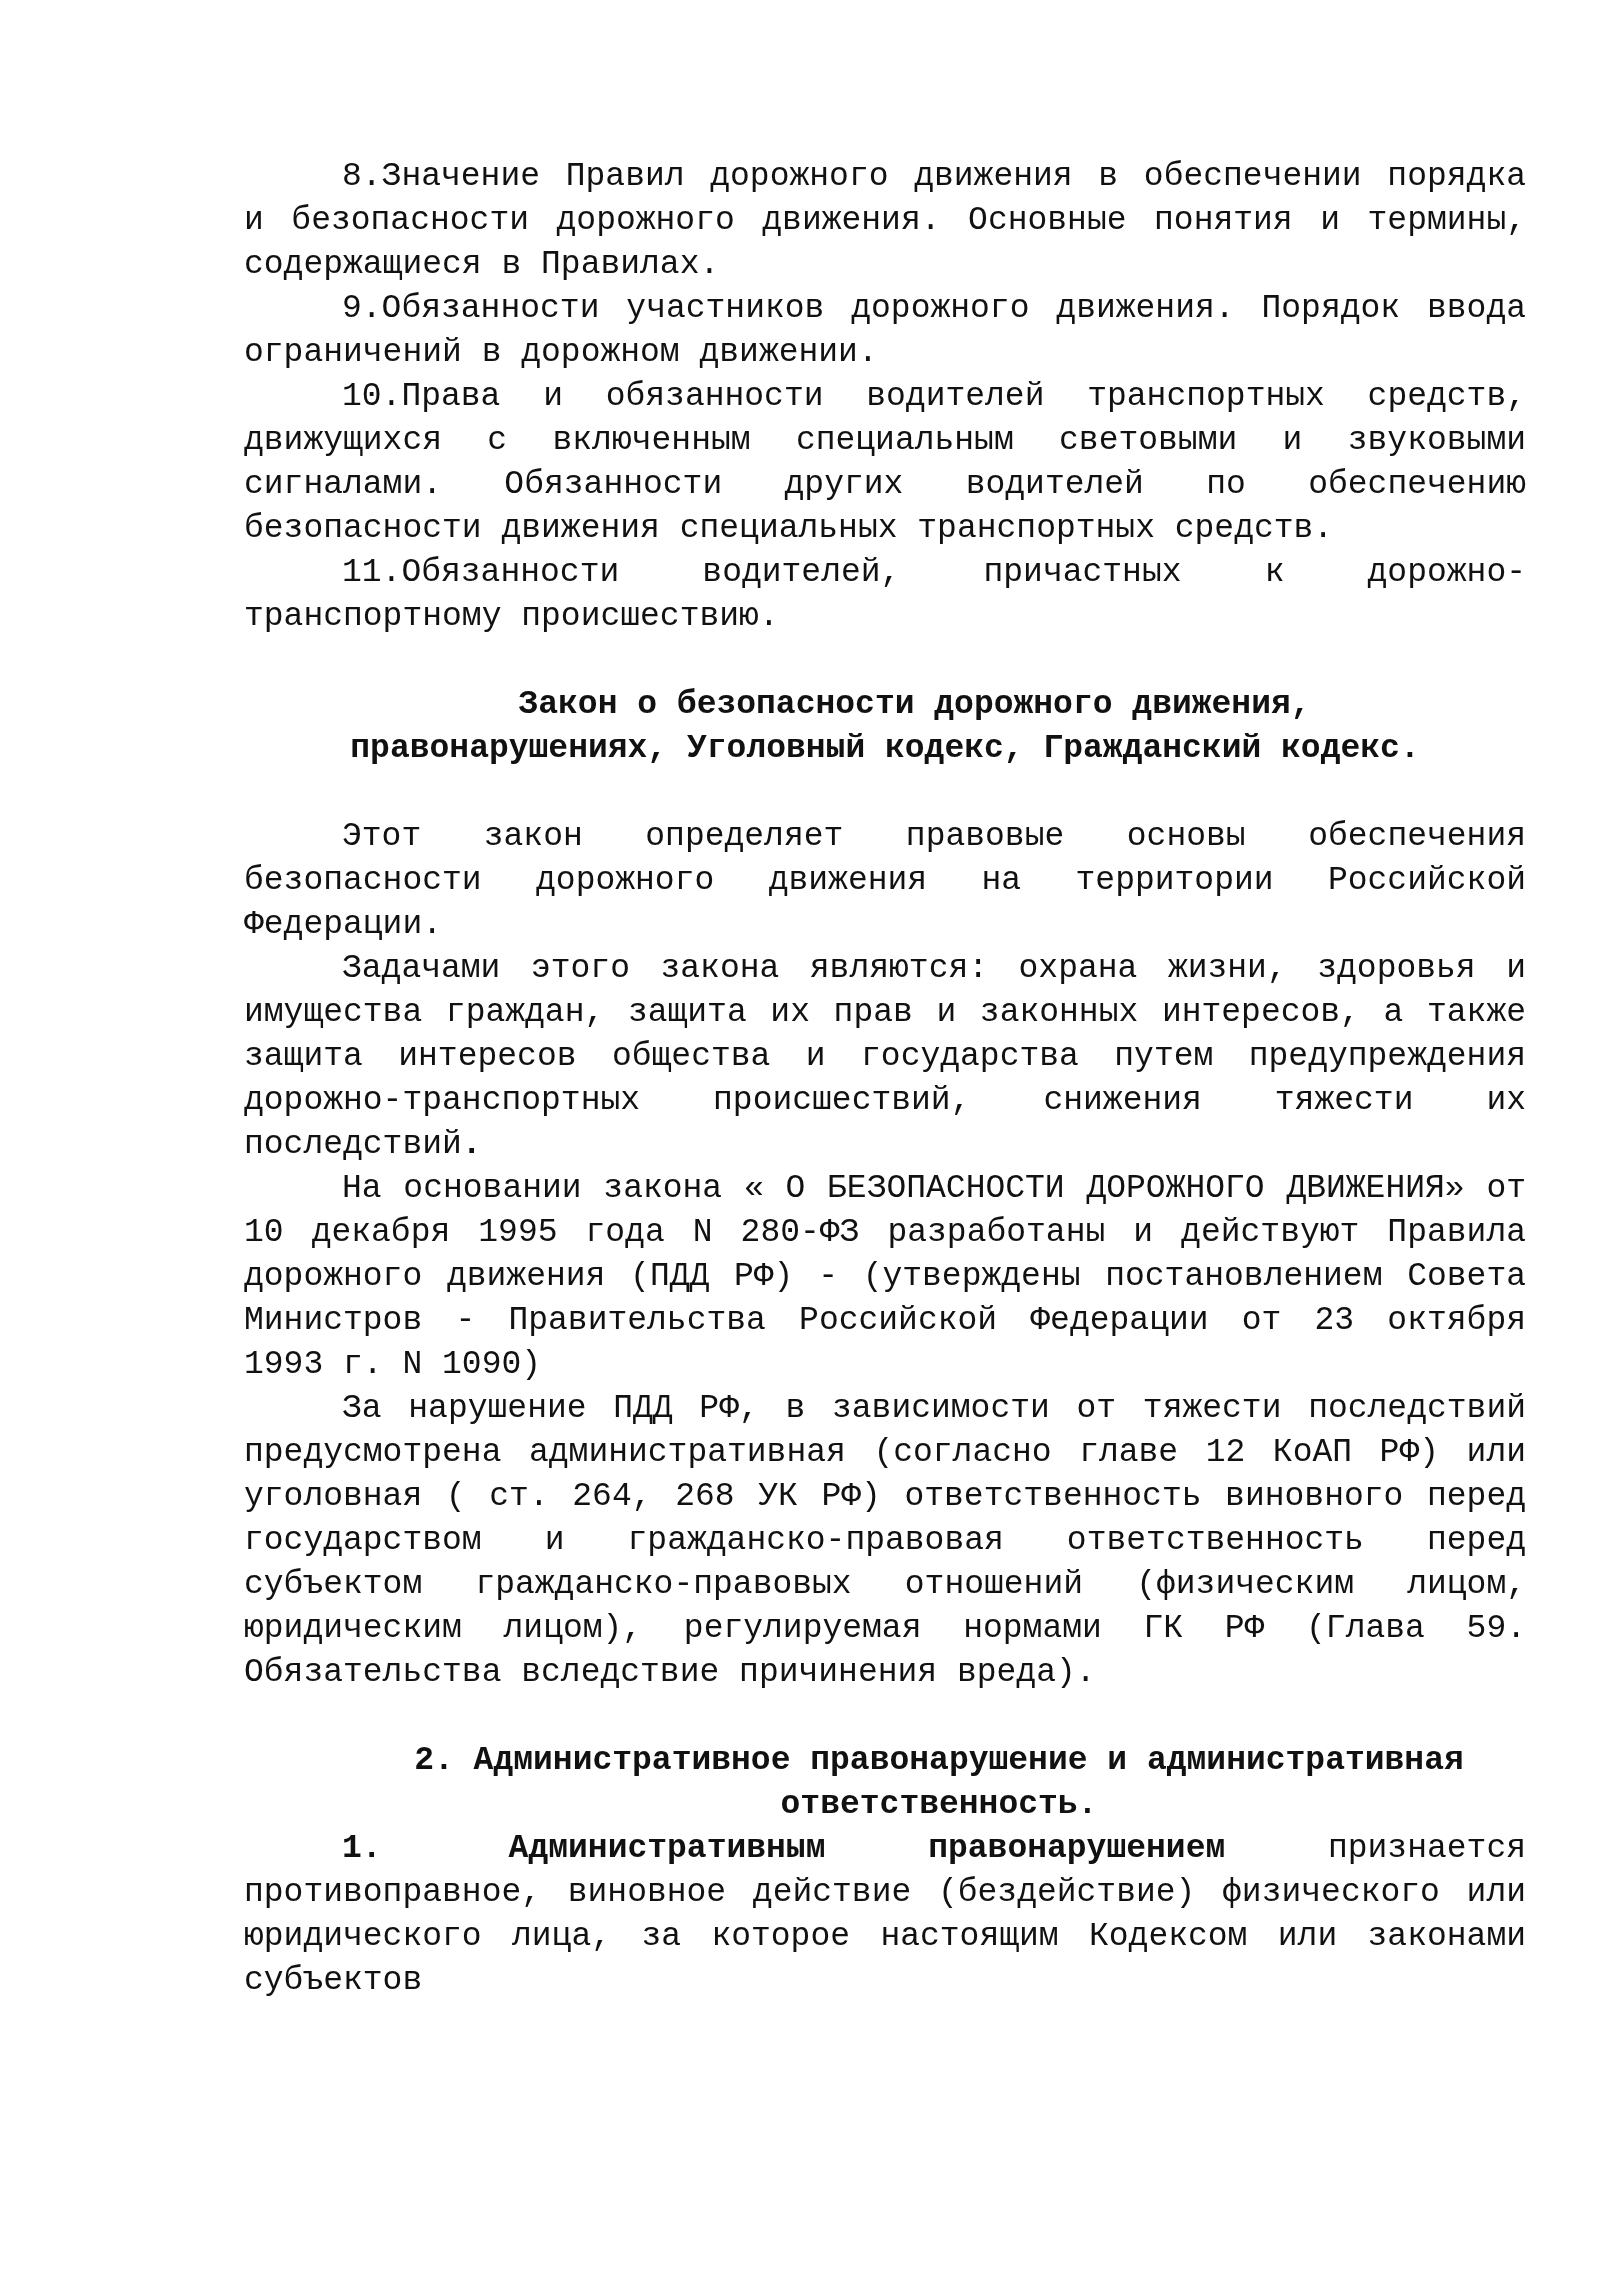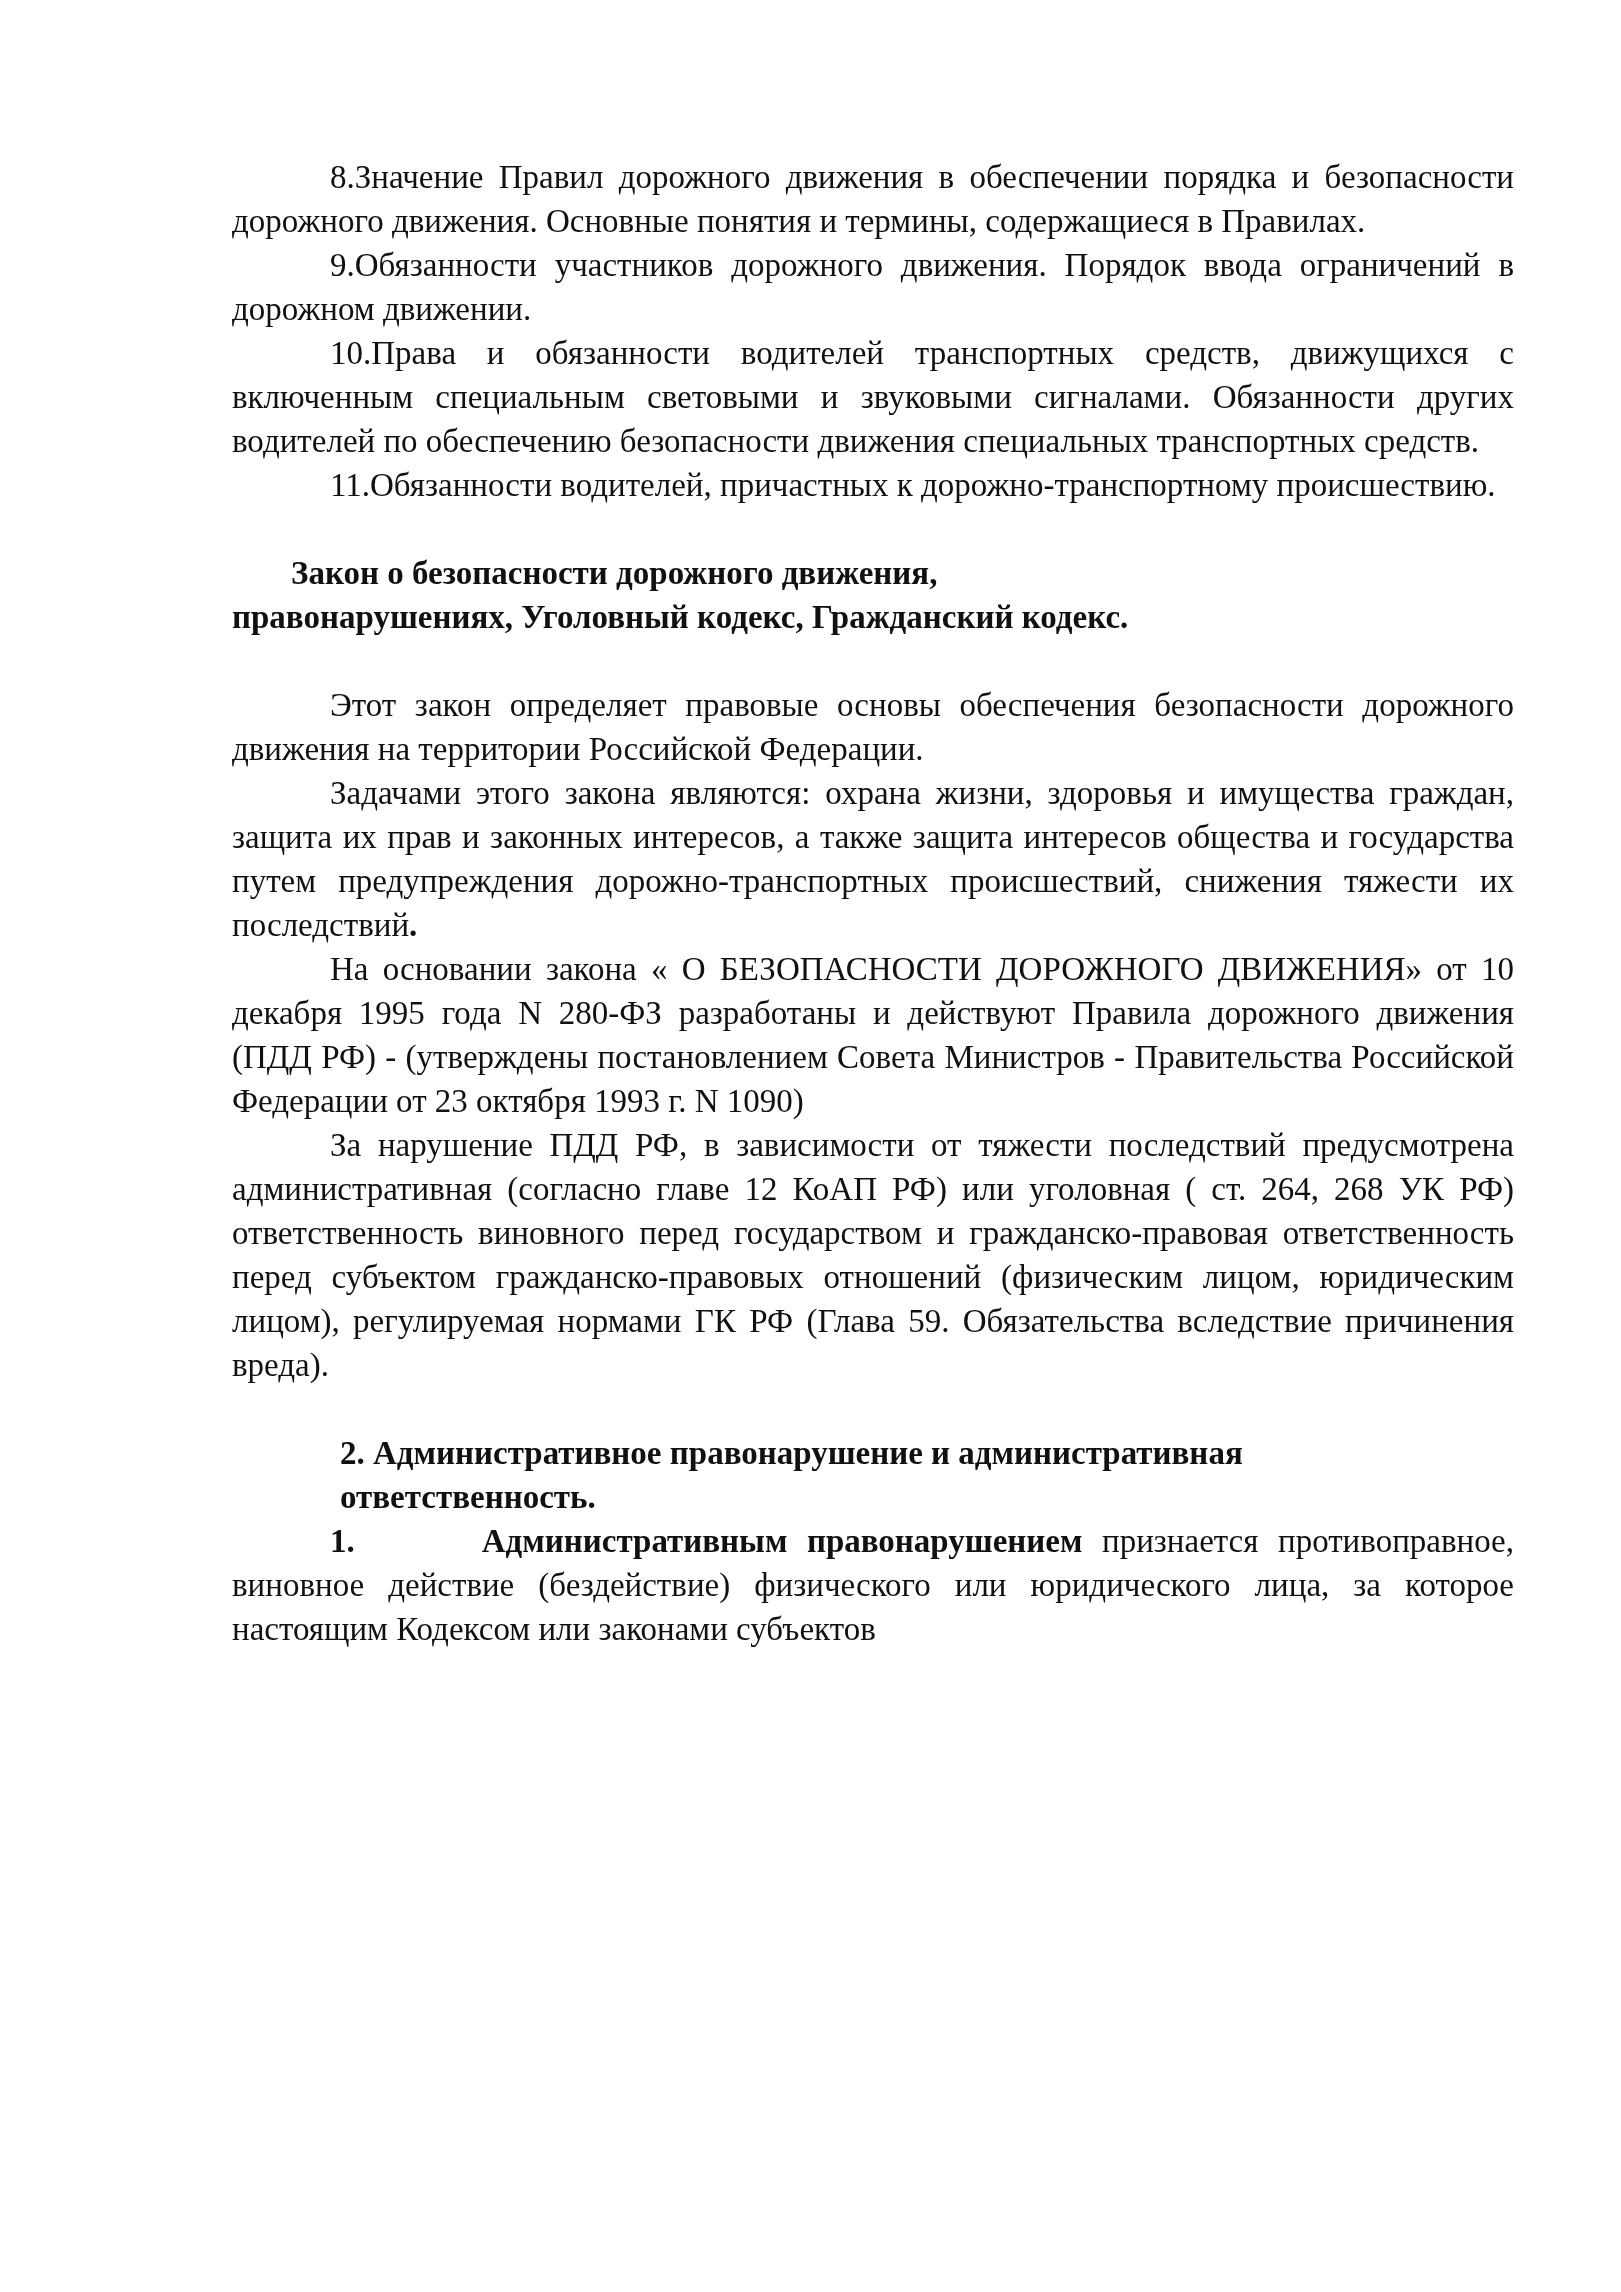--- a/index.html
+++ b/index.html
@@ -1,33 +1,34 @@
 <!DOCTYPE html>
 <html><head>
 <meta charset="utf-8">
 <style>
   html, body { margin: 0; padding: 0; background: #ffffff; }
   body { width: 1621px; height: 2293px; position: relative; overflow: hidden; }
   .page {
     position: absolute;
-    left: 232px;
+    left: 244px;
     top: 155px;
     width: 1282px;
-    font-family: Liberation Serif, serif;
+    font-family: Liberation Mono, monospace;
     font-size: 33px;
     line-height: 44px;
     color: #111111;
   }
   .p {
     margin: 0;
     text-align: justify;
     text-indent: 98px;
   }
   .heading-center {
     margin: 0;
+    text-align: center;
     font-weight: bold;
   }
   .gap-lg { height: 44px; }
   .italic-title {
     margin: 0;
     font-weight: bold;
     font-style: italic;
     text-align: justify;
     text-indent: 98px;
     text-align-last: left;

